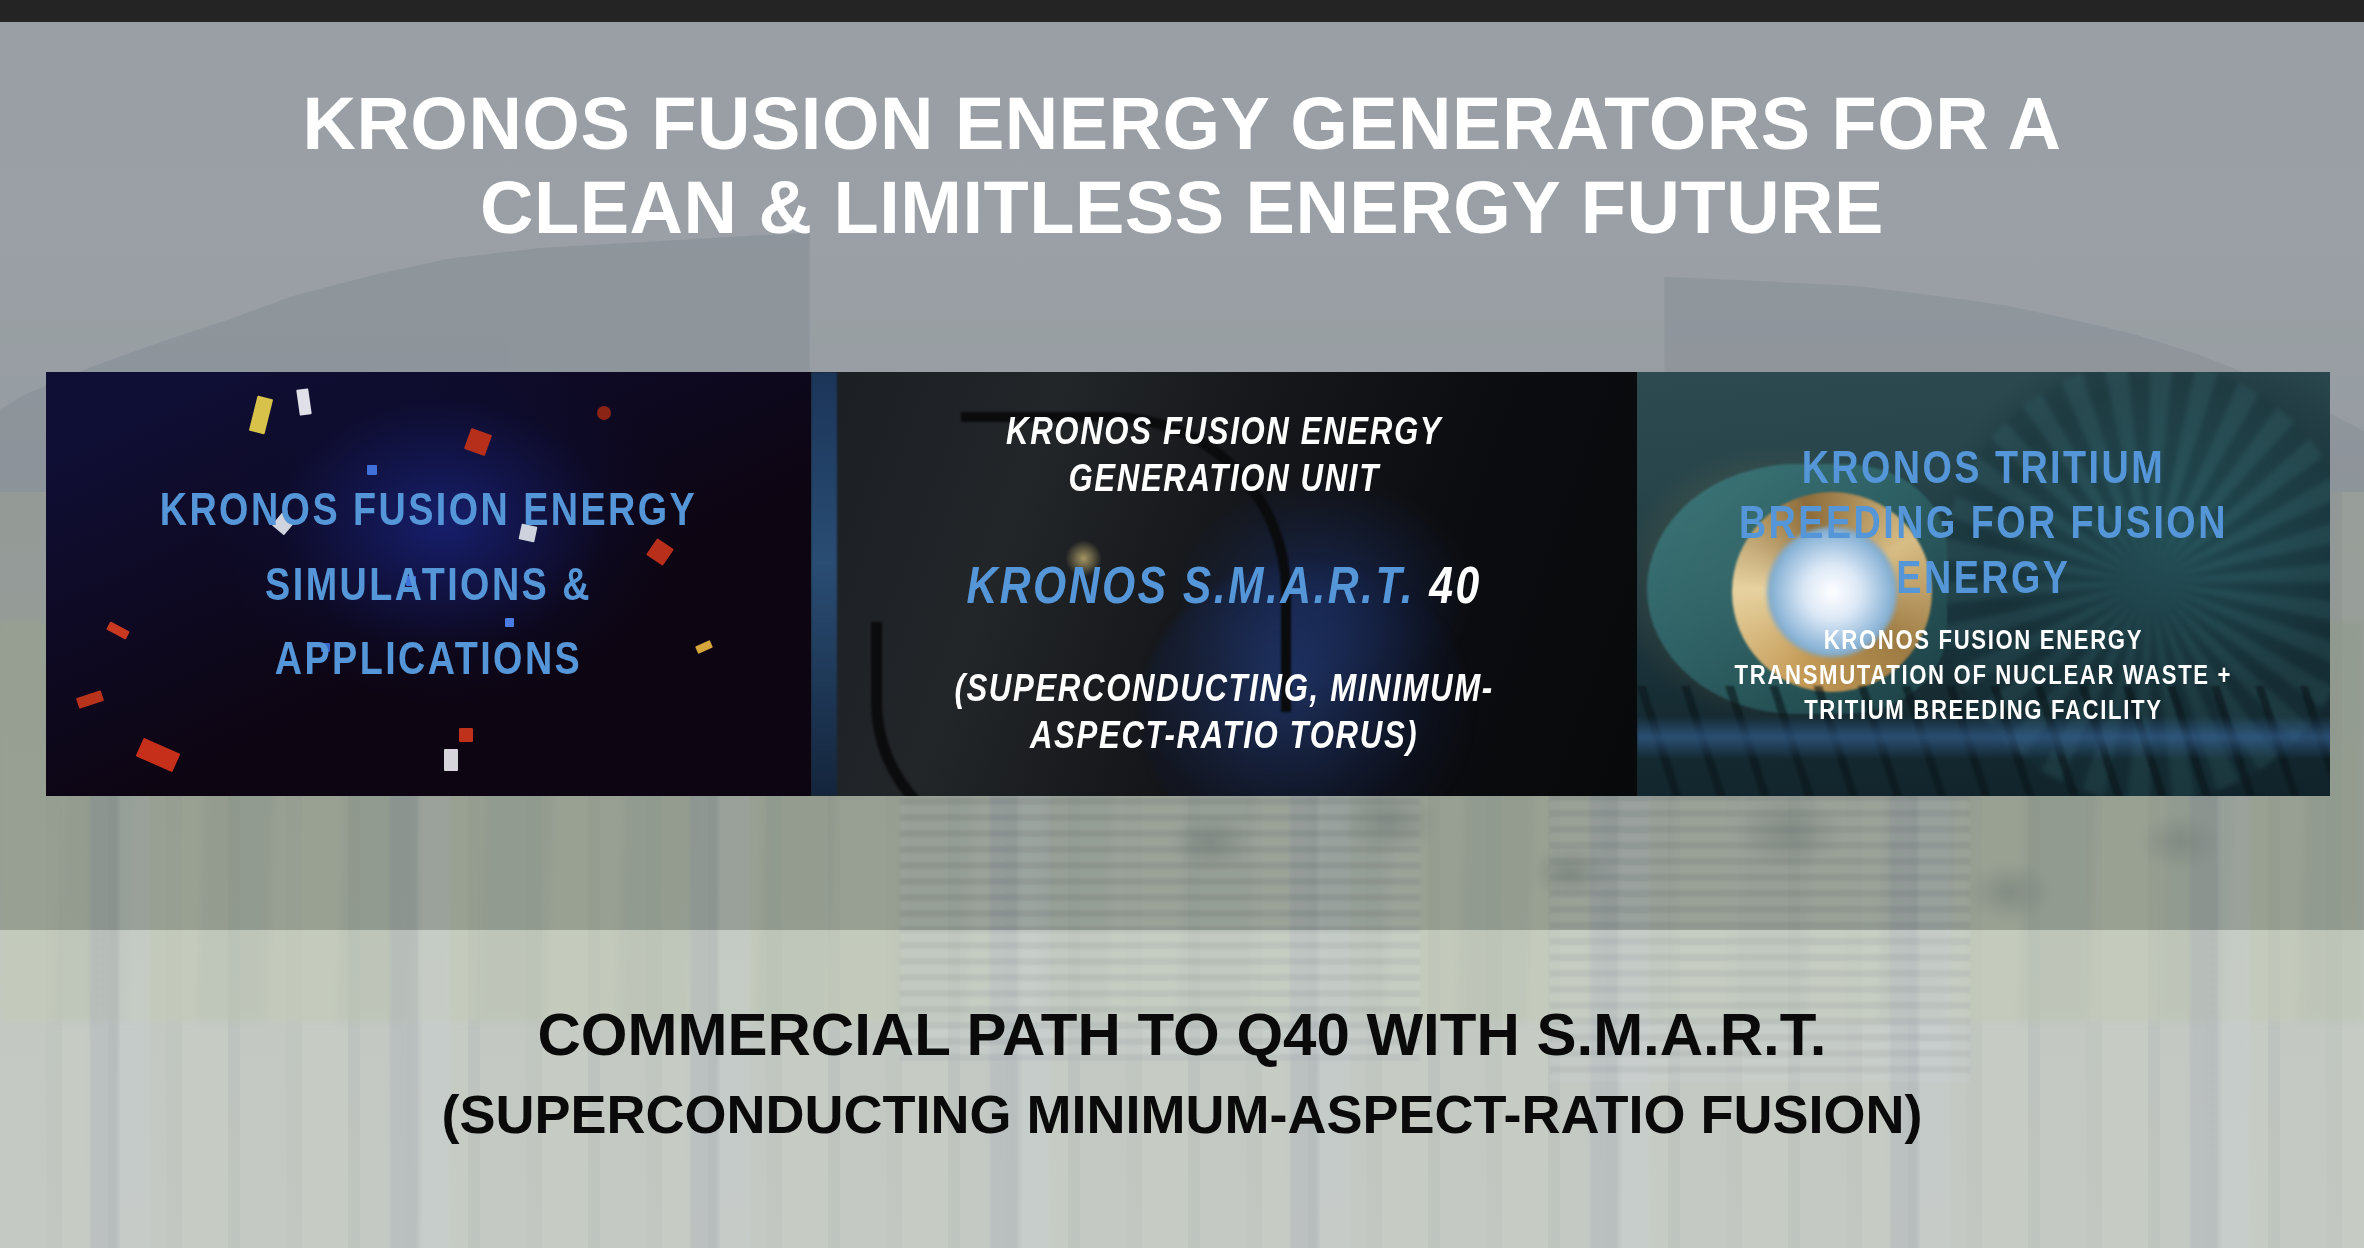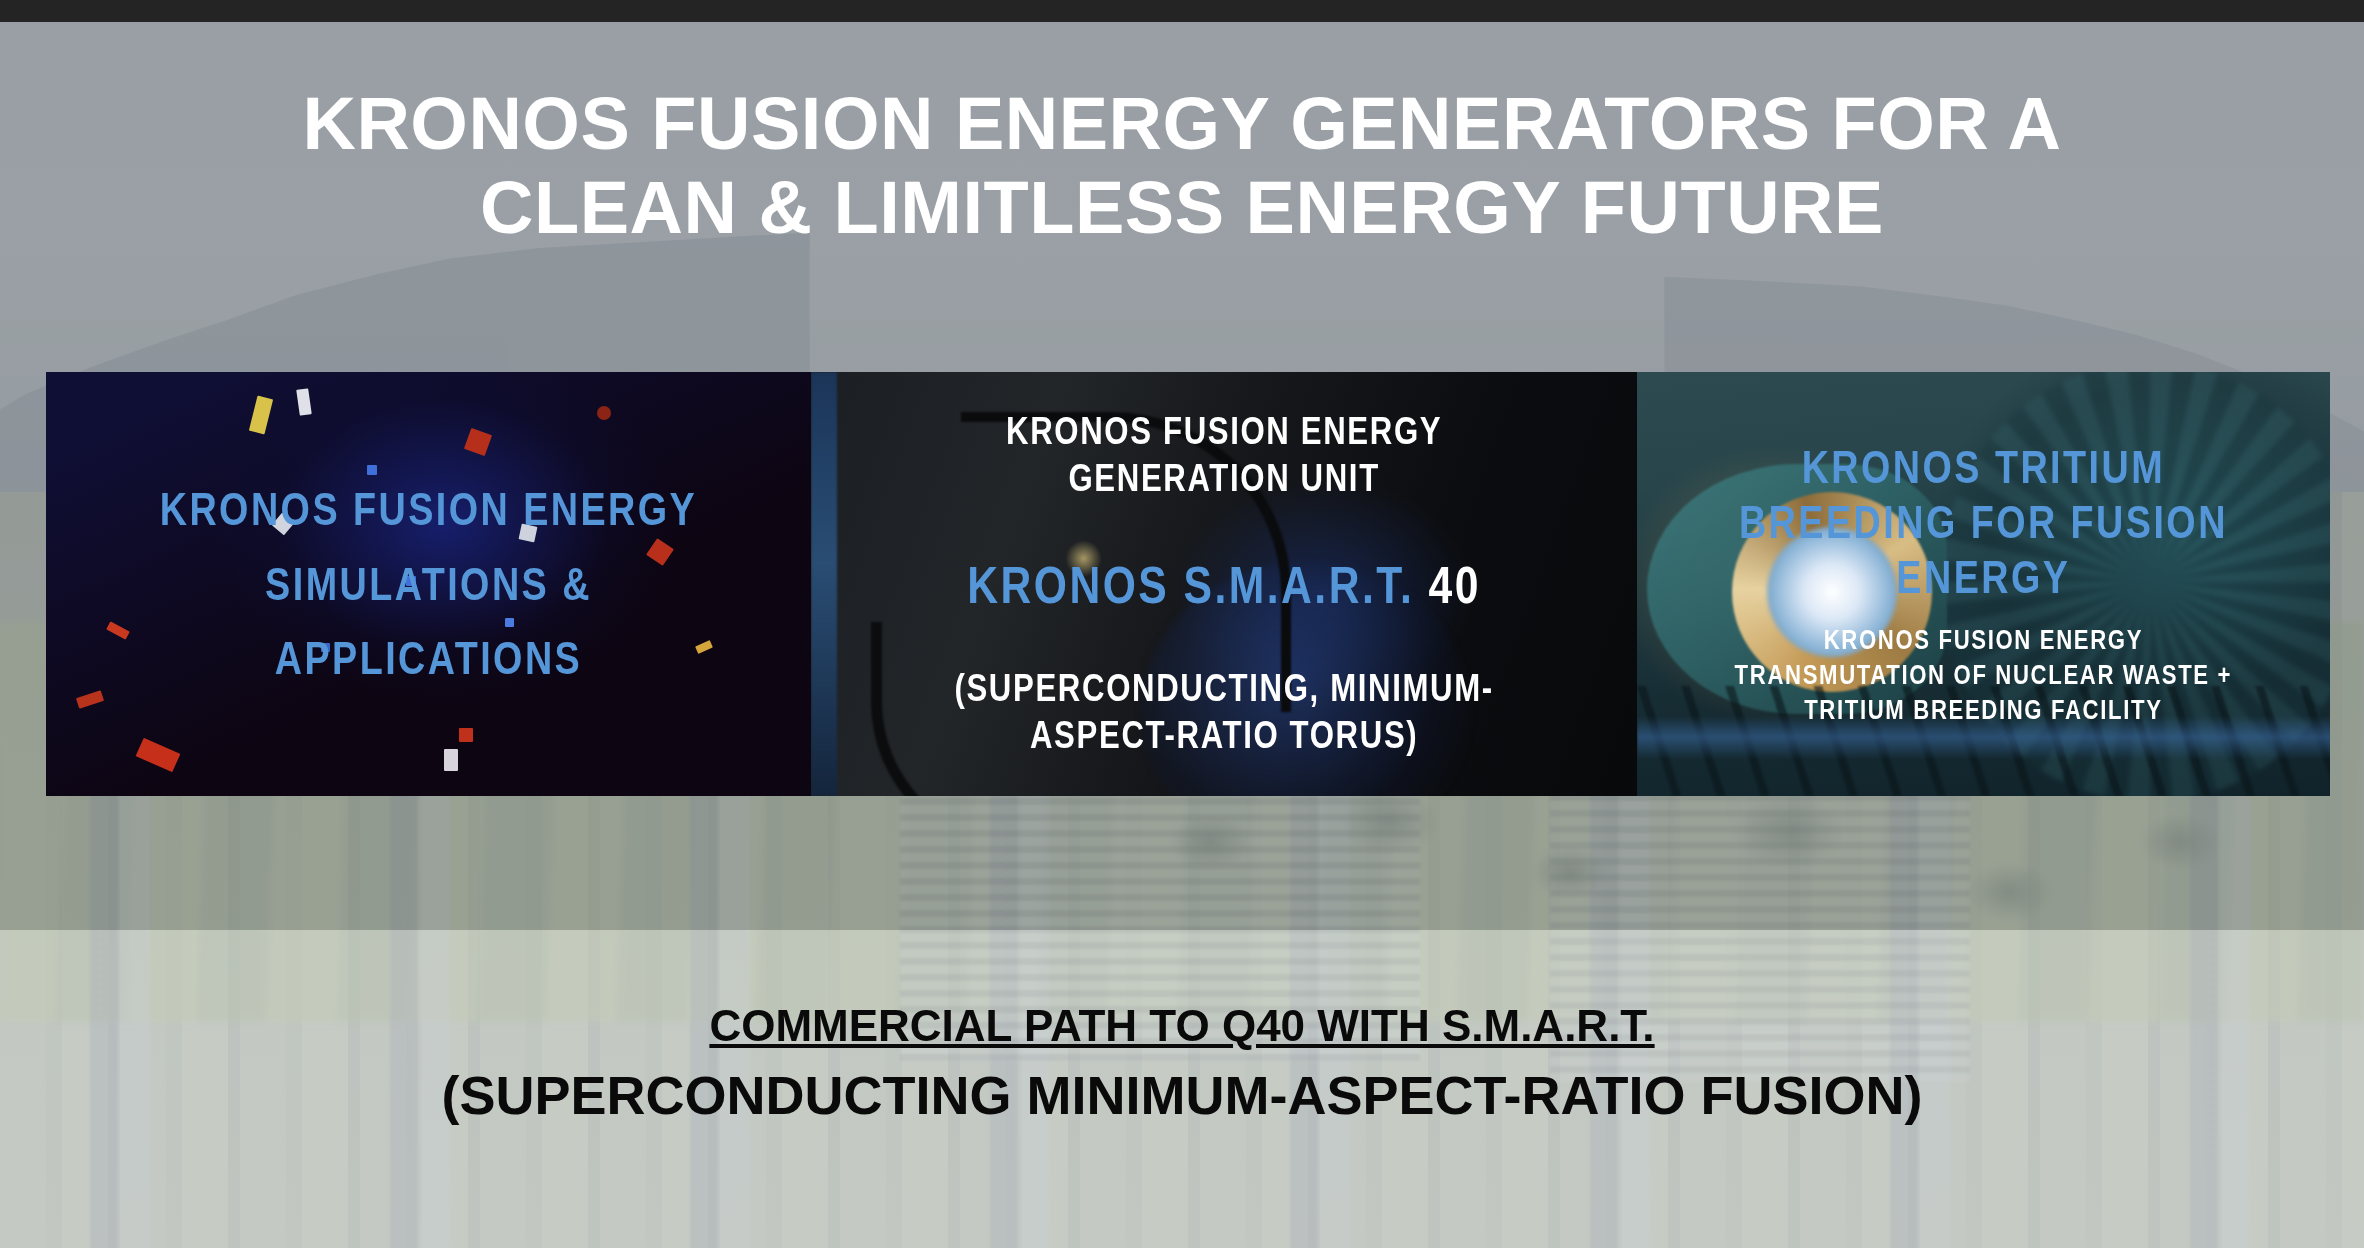--- a/index.html
+++ b/index.html
@@ -179,21 +179,21 @@
       radial-gradient(ellipse 300px 230px at 52% 36%, rgba(26,40,140,.70) 0%, rgba(12,16,60,.25) 55%, rgba(10,4,16,0) 78%),
       linear-gradient(155deg, rgba(18,26,96,.45) 10%, rgba(10,4,16,0) 60%),
       #0d0512;
   }
   .panel-1 .shards { position:absolute; inset:0; }
   .panel-1 .shards i {
     position:absolute; display:block; border-radius:1px;
   }
 
   
-  .panel-2 { width:910px; background:#0c4a6e; }
+  .panel-2 { width:910px; background:#0c4a6e;font-style:italic; }
   .panel-2 .art {
     position:absolute; inset:0;
     background:
       radial-gradient(ellipse 210px 160px at 62% 52%, rgba(28,52,118,.55) 0%, rgba(14,16,22,0) 72%),
       radial-gradient(circle 26px at 33% 44%, rgba(210,190,120,.75) 0%, rgba(210,190,120,0) 70%),
       linear-gradient(110deg, #1b1e22 0%, #232629 26%, #16181b 46%, #0c0d10 70%, #08090b 100%);
   }
   .panel-2 .cable {
     position:absolute; left:60px; top:250px;
     width:300px; height:230px;
@@ -317,21 +317,21 @@
   
   .bottom {
     position:absolute; left:0; top:1000px;
     width:2364px;
     z-index:20;
     text-align:center;
     color:#0a0a0a;
     padding:0 160px;
   }
   .bottom .l1 {
-    font-size:44px; font-weight:700; line-height:1.18; letter-spacing:0px;text-decoration:underline;
+    font-size:60px; font-weight:700; line-height:1.18; letter-spacing:0px;
   }
   .bottom .l2 {
     font-size:54px; font-weight:700; line-height:1.18; margin-top:12px;
   }
 </style>
 </head>
 <body>
 
 <div id="page">
 

